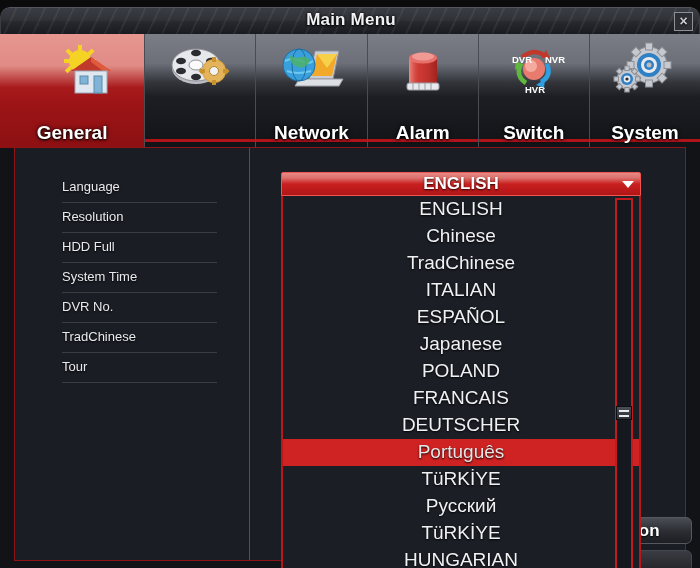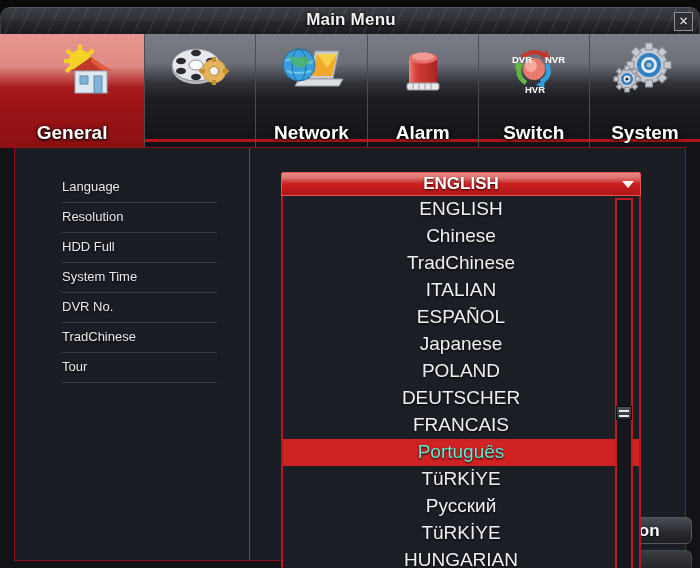--- a/index.html
+++ b/index.html
@@ -119,21 +119,21 @@
     border:2px solid #b8181c; border-top:none;
     overflow:hidden;
   }
   .dd-item{
     height:27px; width:100%; text-align:center;
     color:#f0f1f3; font-size:19px; line-height:26px;
     text-shadow:0 1px 2px #000;
   }
   .dd-item.selected{
     background:#cf2222;
-    color:#5eead4;
+    color:#e5e5e5;
   }
 
   
   #dd-scroll{
     position:absolute; right:6px; top:2px; width:18px; height:374px;
     background:#16181f;
     border:2px solid #c01b1e;
   }
   #dd-thumb{
     position:absolute; left:-1px; top:206px; width:16px; height:14px;
@@ -377,22 +377,22 @@
     </div>
     <div id="dd-list">
       <div id="dd-options">
           <div class="dd-item">ENGLISH</div>
           <div class="dd-item">Chinese</div>
           <div class="dd-item">TradChinese</div>
           <div class="dd-item">ITALIAN</div>
           <div class="dd-item">ESPAÑOL</div>
           <div class="dd-item">Japanese</div>
           <div class="dd-item">POLAND</div>
+          <div class="dd-item">FRANCAIS</div>
           <div class="dd-item">DEUTSCHER</div>
-          <div class="dd-item">FRANCAIS</div>
           <div class="dd-item selected">Português</div>
           <div class="dd-item">TüRKİYE</div>
           <div class="dd-item">Русский</div>
           <div class="dd-item">TüRKİYE</div>
           <div class="dd-item">HUNGARIAN</div>
         </div>
       <div id="dd-scroll">
         <div id="dd-thumb">
           <i></i>
             <i></i>

